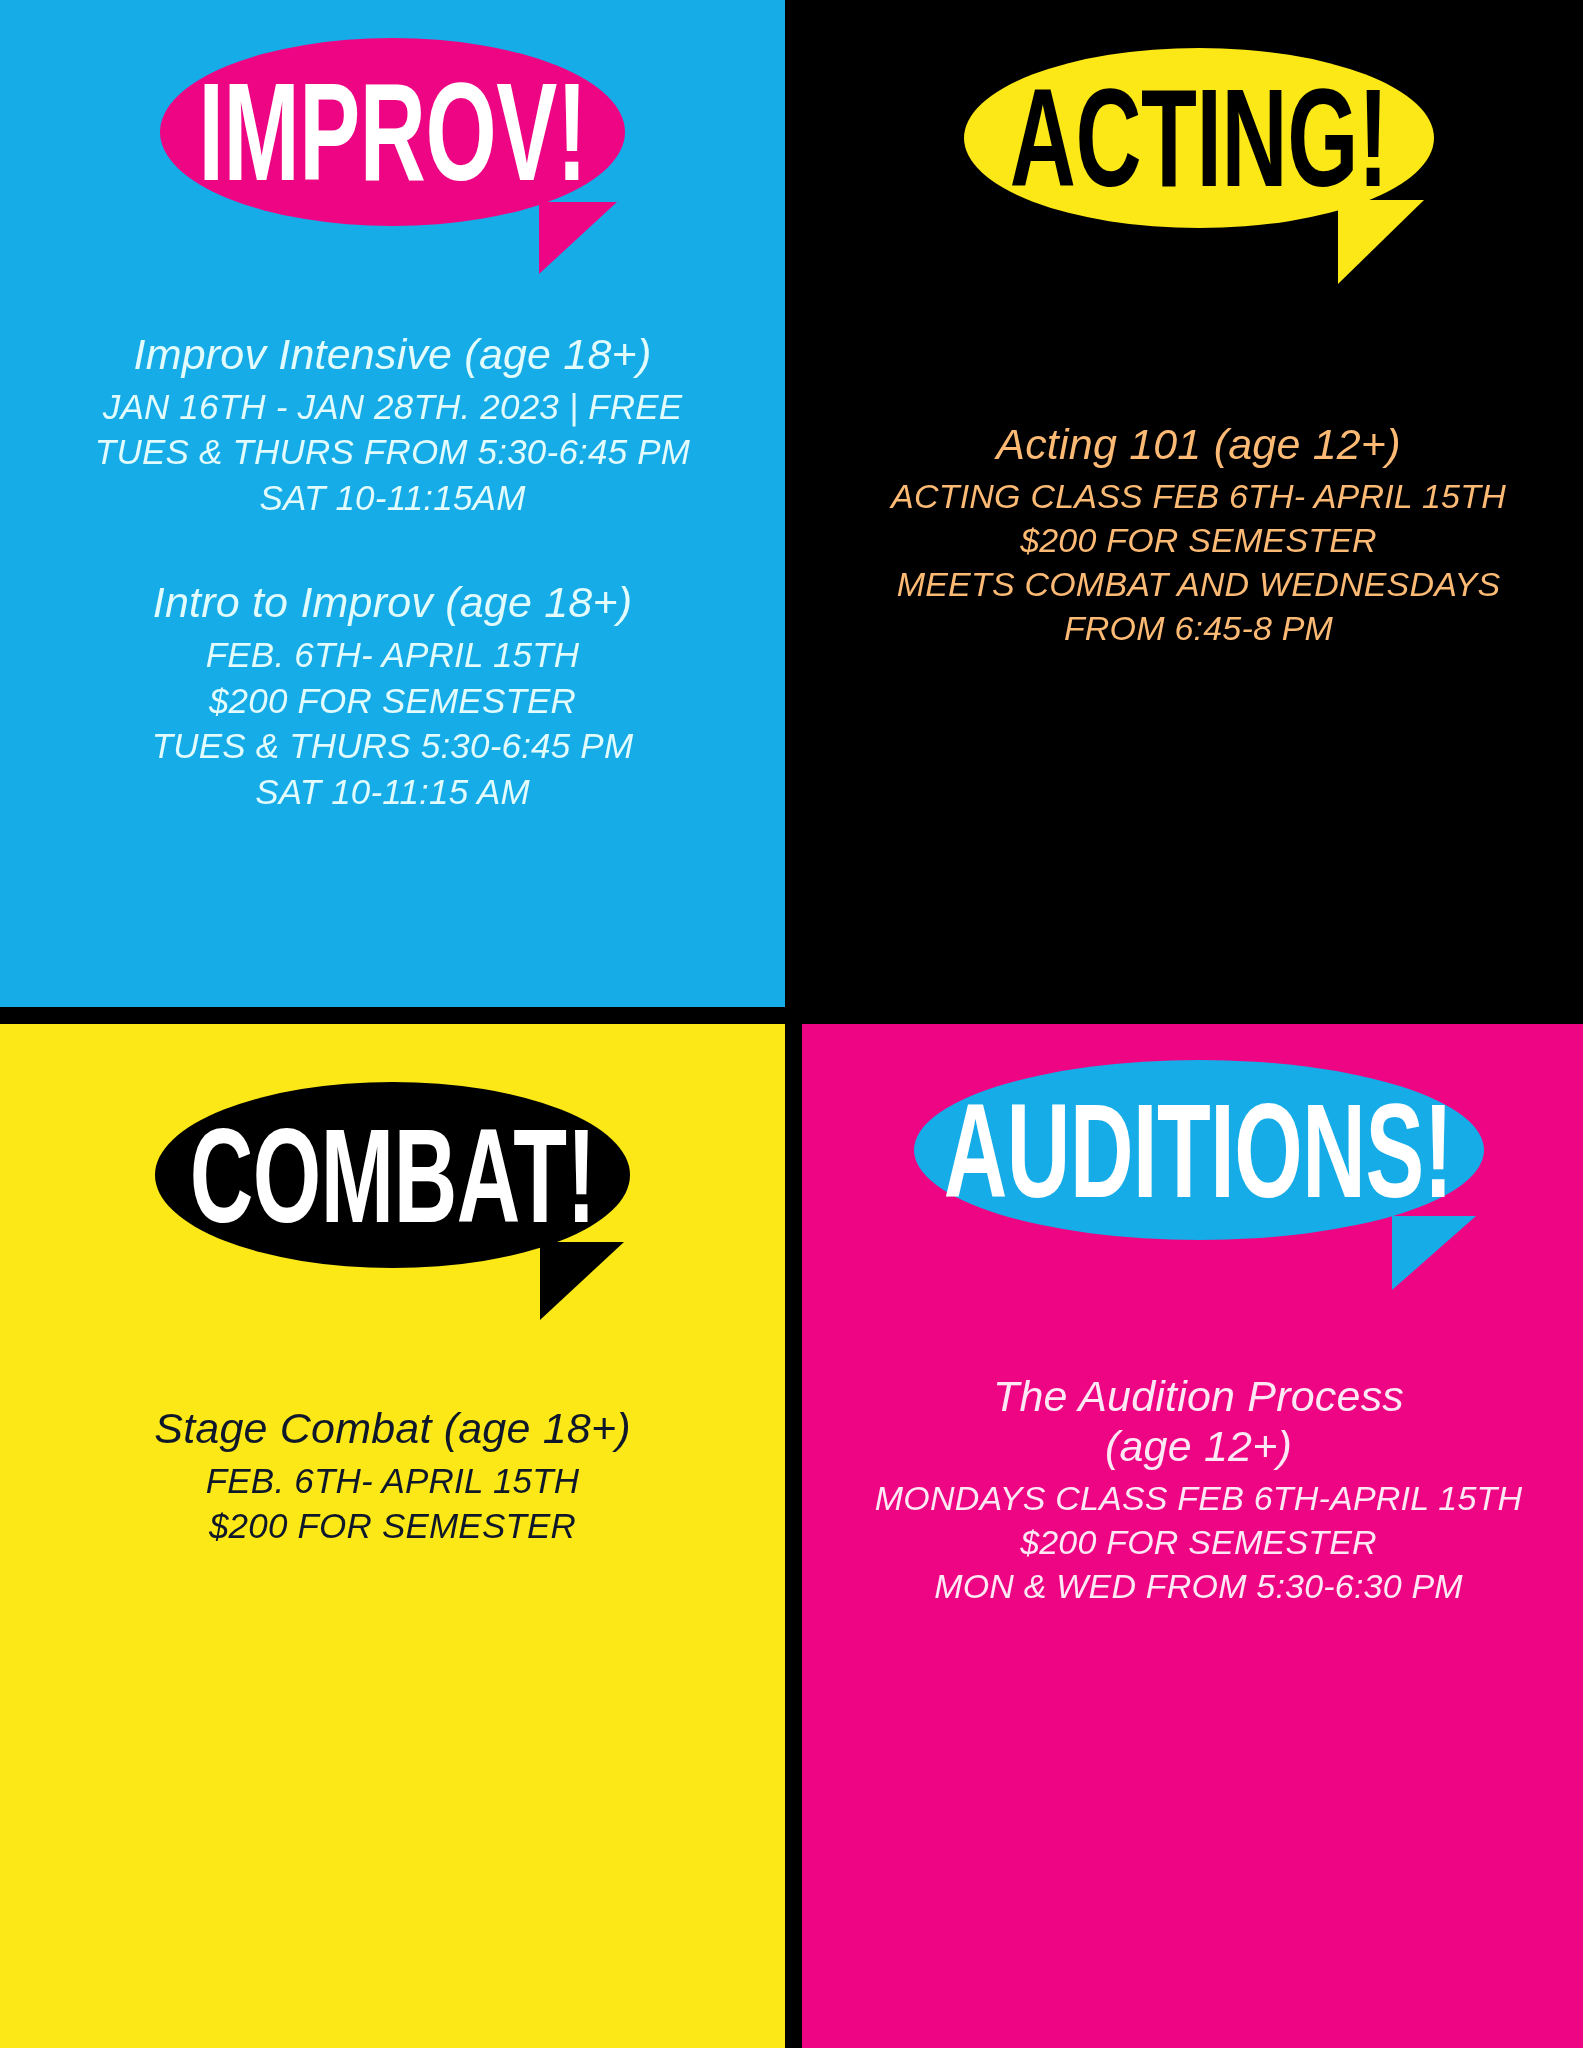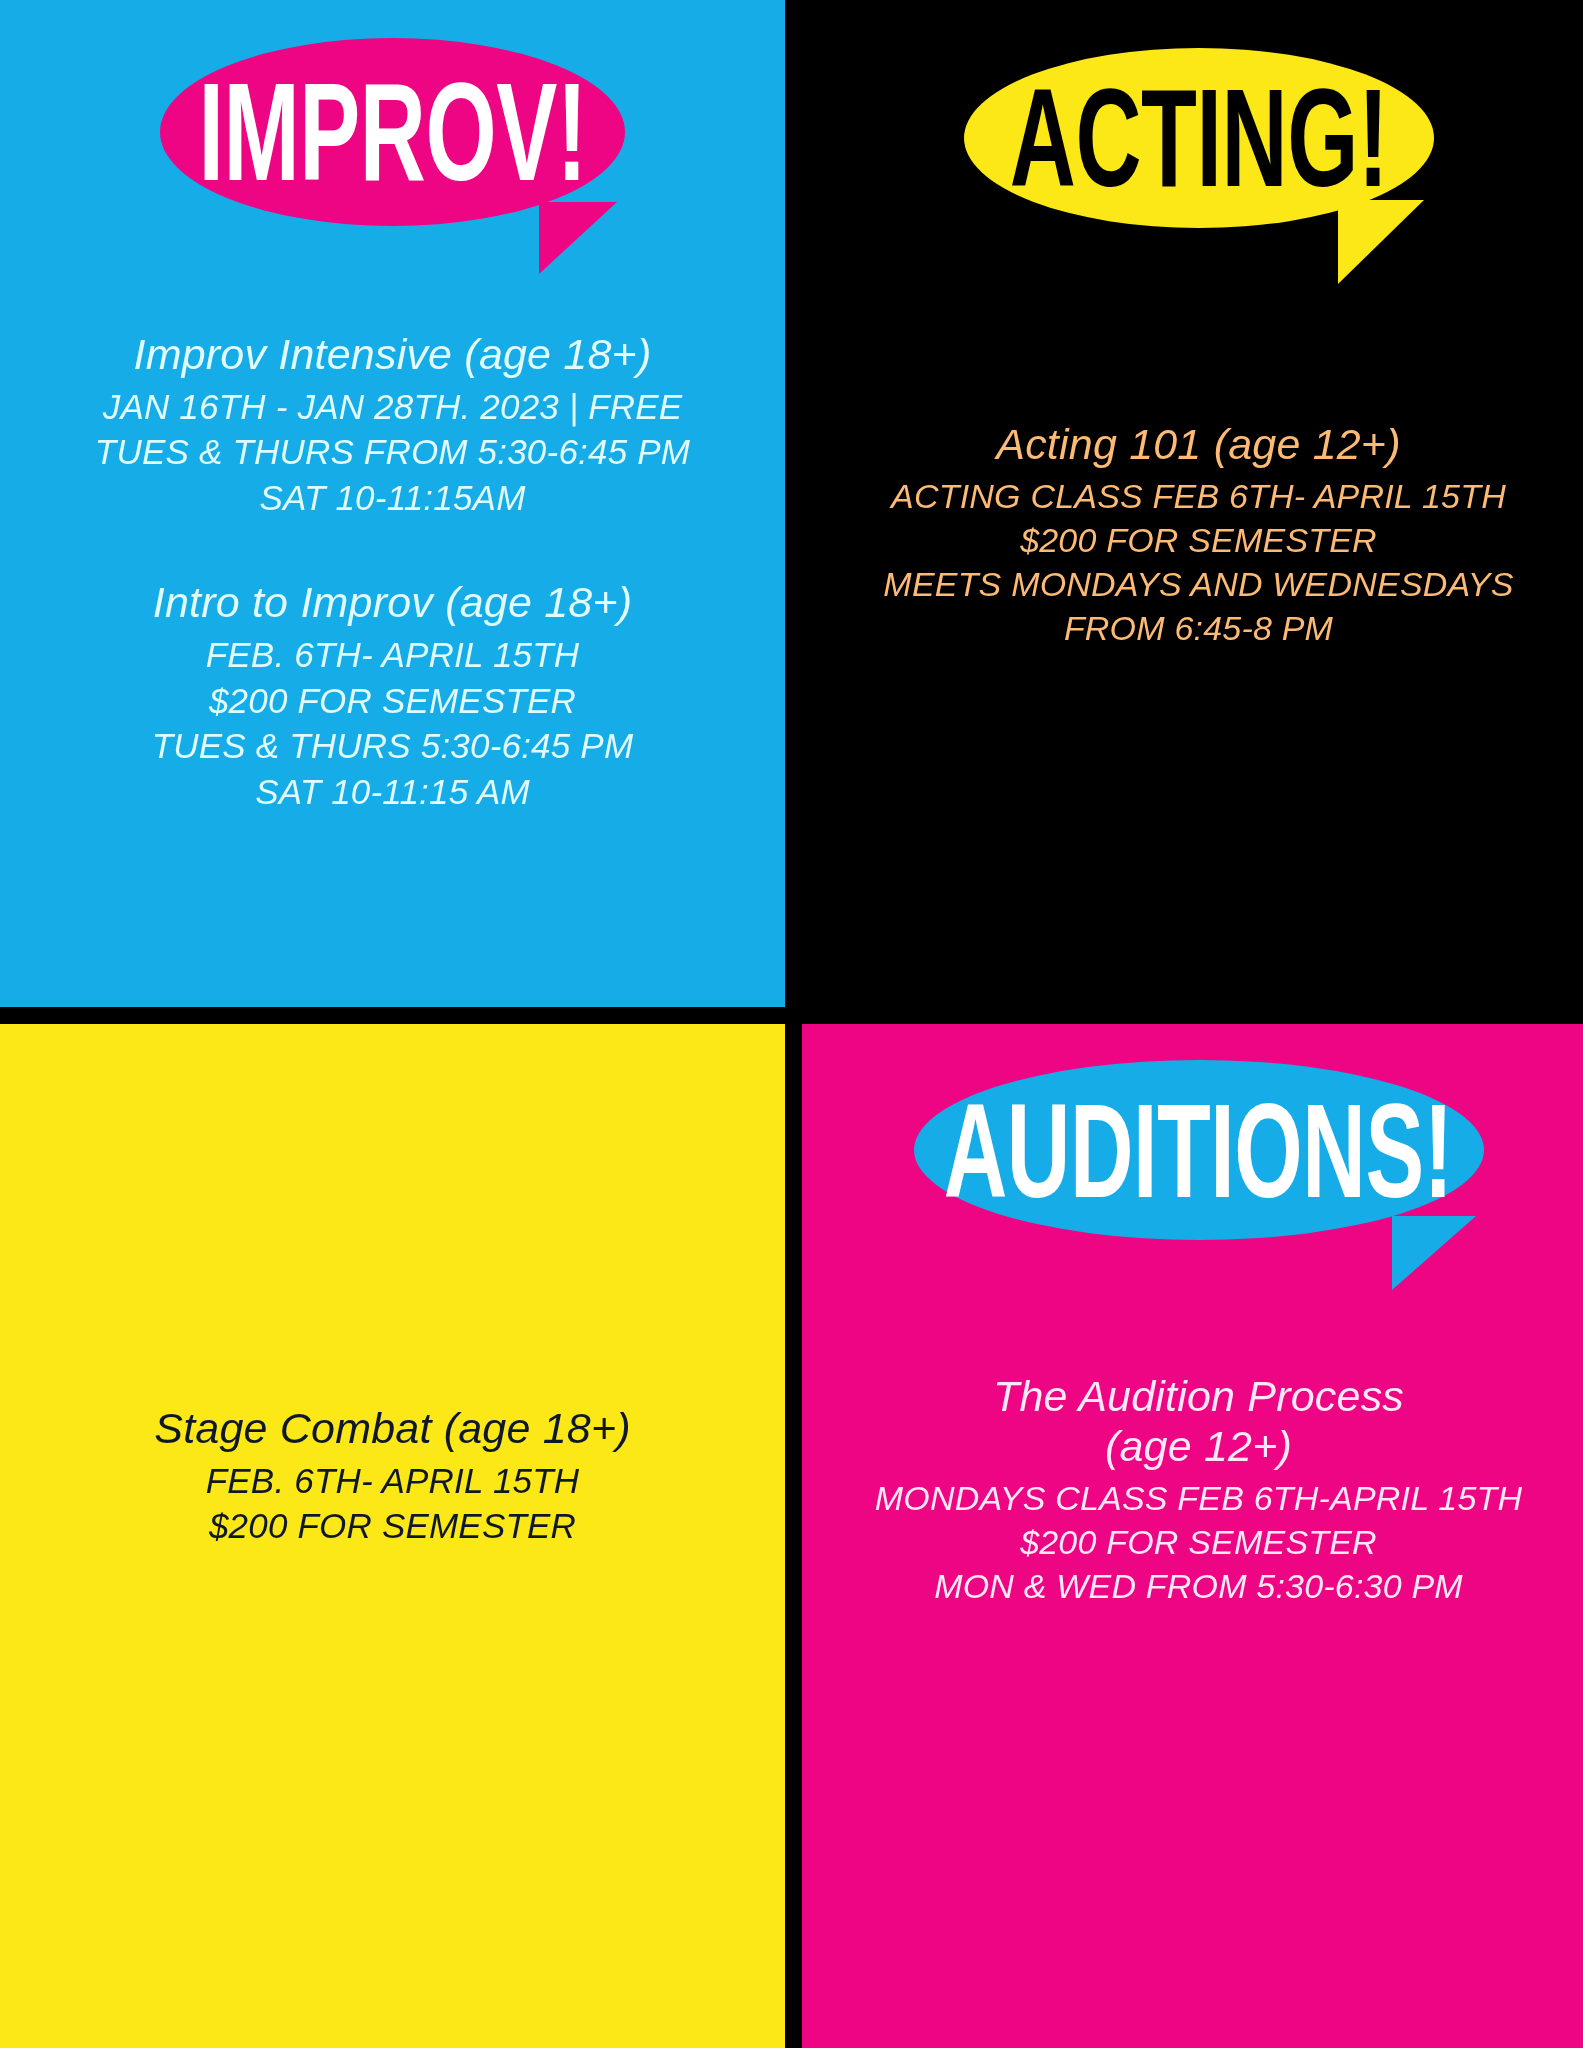--- a/index.html
+++ b/index.html
@@ -199,27 +199,33 @@
       <div class="bubble bubble-acting">
         <span class="bubble-text">ACTING!</span>
         <span class="bubble-tail"></span>
       </div>
     </div>
     <div class="content">
       <div class="course">
         <div class="course-title">Acting 101 (age 12+)</div>
         <div class="course-line">ACTING CLASS FEB 6TH- APRIL 15TH</div>
         <div class="course-line">$200 FOR SEMESTER</div>
-        <div class="course-line">MEETS MONDAYS AND WEDNESDAYS</div>
+        <div class="course-line">MEETS COMBAT AND WEDNESDAYS</div>
         <div class="course-line">FROM 6:45-8 PM</div>
       </div>
     </div>
   </div>
 
   <div class="panel panel-combat">
+    <div class="bubble-wrap">
+      <div class="bubble bubble-combat">
+        <span class="bubble-text">COMBAT!</span>
+        <span class="bubble-tail"></span>
+      </div>
+    </div>
     <div class="content">
       <div class="course">
         <div class="course-title">Stage Combat (age 18+)</div>
         <div class="course-line">FEB. 6TH- APRIL 15TH</div>
         <div class="course-line">$200 FOR SEMESTER</div>
       </div>
     </div>
   </div>
 
   <div class="panel panel-auditions">

